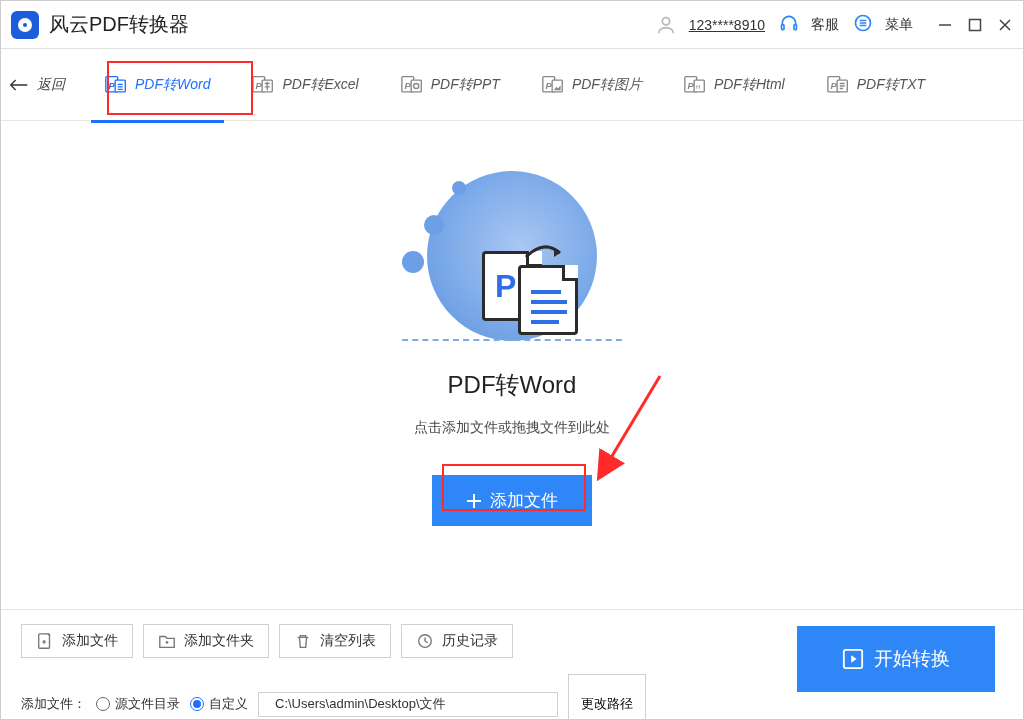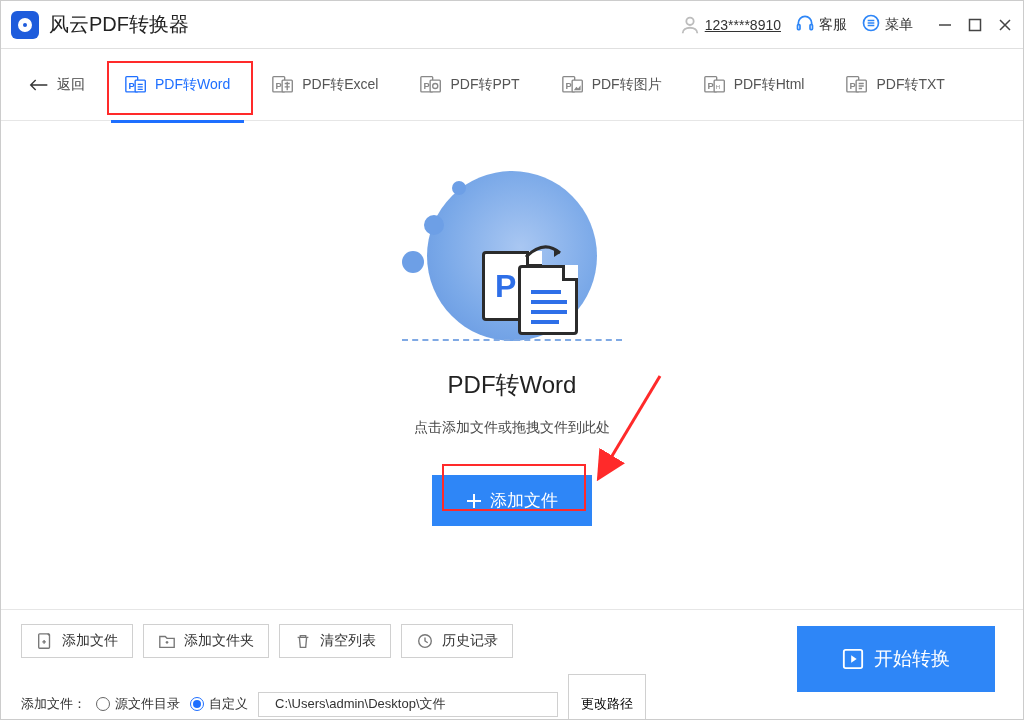--- a/index.html
+++ b/index.html
@@ -55,23 +55,24 @@
 .headset-text, .menu-text { font-size: 14px; color: #333; }
 .menu-icon svg { width: 20px; height: 20px; }
 .winbtns { display: flex; gap: 14px; margin-left: 10px; }
 .winbtn { width: 16px; height: 16px; display: flex; align-items: center; justify-content: center; cursor: pointer; }
 .winbtn svg { width: 14px; height: 14px; stroke: #444; }
 
 .tabbar {
   height: 72px;
   display: flex;
   align-items: center;
-  padding: 0 28px;
+  padding: 0 8px;
   border-bottom: 1px solid #e6e6e6;
   gap: 38px;
+  font-style: italic;
 }
 .back-btn { display: flex; align-items: center; gap: 8px; font-size: 14px; color: #444; cursor: pointer;}
 .back-btn svg { width: 20px; height: 14px; }
 .tab {
   display: flex;
   align-items: center;
   gap: 8px;
   font-size: 14px;
   color: #555;
   position: relative;
@@ -207,21 +208,21 @@
   color: #fff;
   border: none;
   font-size: 19px;
   display: flex;
   align-items: center;
   justify-content: center;
   gap: 10px;
   cursor: pointer;
 }
 .start-btn svg { width: 22px; height: 22px; }
-.grp { display: flex; align-items: center; gap: 4px;}
+.grp { display: flex; align-items: center; gap: 12px;}
 </style>
 </head>
 <body>
 
 <div class="titlebar">
   <div class="logo">
       <div class="logo-inner"></div>
     </div>
   <div class="app-title">风云PDF转换器</div>
   <div class="titlebar-spacer"></div>

